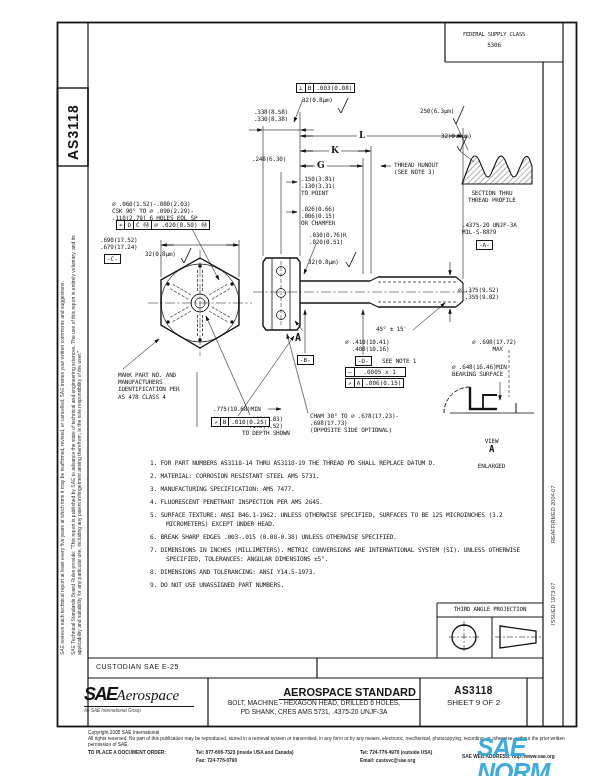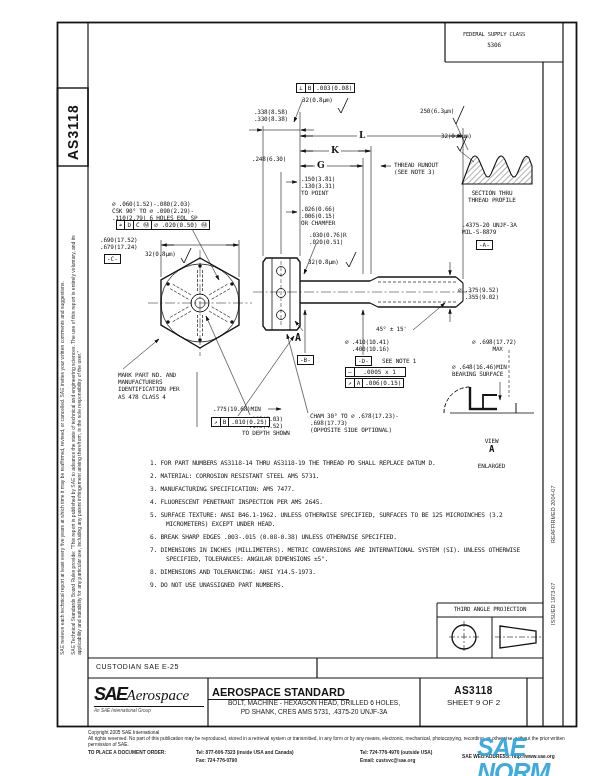--- a/index.html
+++ b/index.html
@@ -301,28 +301,28 @@
   <div class="note">6.  BREAK SHARP EDGES .003-.015 (0.08-0.38) UNLESS OTHERWISE SPECIFIED.</div>
   <div class="note">7.  DIMENSIONS IN INCHES (MILLIMETERS).  METRIC CONVERSIONS ARE INTERNATIONAL SYSTEM (SI). UNLESS OTHERWISE SPECIFIED, TOLERANCES:  ANGULAR DIMENSIONS ±5°.</div>
   <div class="note">8.  DIMENSIONS AND TOLERANCING:  ANSI Y14.5-1973.</div>
   <div class="note">9.  DO NOT USE UNASSIGNED PART NUMBERS.</div>
 </div>
 
 <div class="ann" style="left:440px;top:606px;width:100px;text-align:center;font-size:5.8px;">THIRD ANGLE PROJECTION</div>
 
 <div style="position:absolute;left:96px;top:662px;font:7px/10px 'Liberation Sans',sans-serif;letter-spacing:0.5px;">CUSTODIAN  SAE E-25</div>
 
-<div style="position:absolute;left:94px;top:684px;width:110px;">
+<div style="position:absolute;left:84px;top:684px;width:110px;">
   <div style="border-bottom:1.5px solid #141414;padding-bottom:1px;">
     <span style="font:italic bold 18px 'Liberation Sans',sans-serif;letter-spacing:-1.5px;">SAE</span><span style="font:italic 15px 'Liberation Serif',serif;">Aerospace</span>
   </div>
   <div style="font:italic 4.6px/7px 'Liberation Sans',sans-serif;color:#444;">An SAE International Group</div>
 </div>
 
-<div style="position:absolute;left:208px;top:681px;width:212px;text-align:left;">
+<div style="position:absolute;left:208px;top:681px;width:212px;text-align:right;">
   <span style="font:bold 11px/13px 'Liberation Sans',sans-serif;border-bottom:1.2px solid #141414;padding:0 4px 1px 4px;">AEROSPACE STANDARD</span>
 </div>
 <div style="position:absolute;left:208px;top:698px;width:212px;text-align:center;white-space:pre;font:6.6px/9px 'Liberation Sans',sans-serif;">BOLT, MACHINE - HEXAGON HEAD, DRILLED 6 HOLES,
 PD SHANK, CRES AMS 5731, .4375-20 UNJF-3A</div>
 
 <div style="position:absolute;left:420px;top:685px;width:107px;text-align:center;">
   <div style="font:bold 10px/12px 'Liberation Sans',sans-serif;letter-spacing:0.5px;">AS3118</div>
   <div style="font:8px/12px 'Liberation Sans',sans-serif;">SHEET 9 OF 2</div>
 </div>
 

